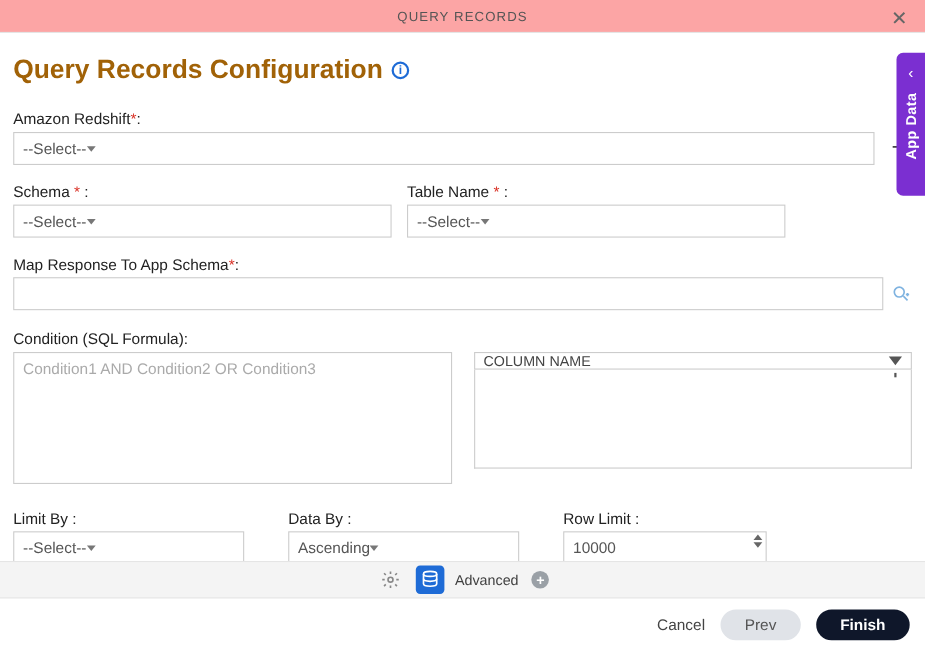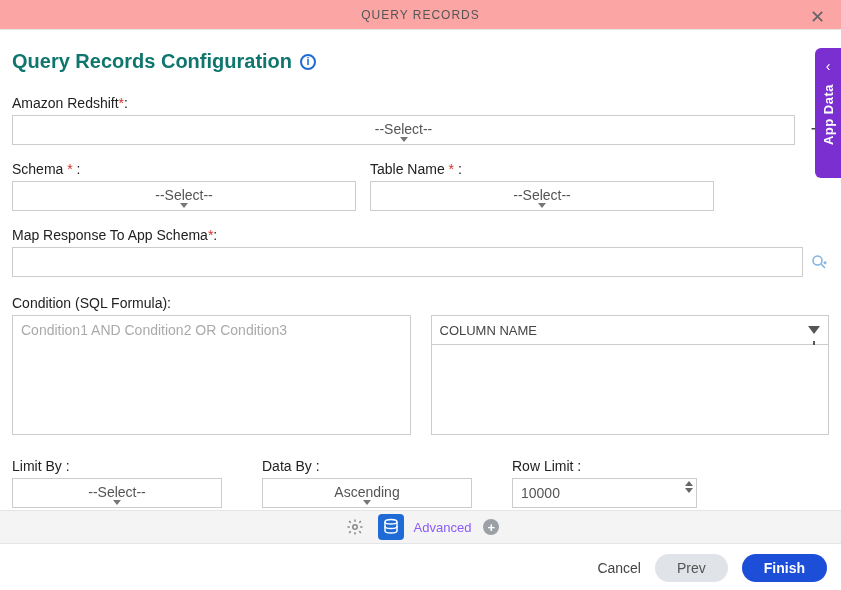--- a/index.html
+++ b/index.html
@@ -40,23 +40,23 @@
   .content {
     padding: 20px 12px 0 12px;
   }
   .page-title-row {
     display: flex;
     align-items: center;
     gap: 8px;
     margin-bottom: 22px;
   }
   .page-title {
-    font-size: 20px;
+    font-size: 24px;
     font-weight: 700;
-    color: #0f766e;
+    color: #a16207;
   }
   .info-icon {
     width: 16px;
     height: 16px;
     border: 2px solid #1e6bd6;
     border-radius: 50%;
     color: #1e6bd6;
     font-size: 11px;
     font-weight: 700;
     display: inline-flex;
@@ -78,21 +78,20 @@
     font-size: 14px;
     color: #555;
     padding: 5px 8px;
     height: 30px;
     position: relative;
   }
   .select-box {
     display: flex;
     align-items: center;
     cursor: pointer;
-    flex-direction: column;
   }
   .select-caret {
     width: 0; height: 0;
     border-left: 4px solid transparent;
     border-right: 4px solid transparent;
     border-top: 5px solid #777;
   }
   .row { display: flex; gap: 14px; align-items: flex-end; margin-bottom: 16px; }
   .col { flex: 1; }
   .plus-btn {
@@ -121,21 +120,21 @@
     height:120px;
     padding:6px 8px;
     font-size:14px;
     resize:none;
     font-family:inherit;
     color:#555;
   }
   .multiline::placeholder { color:#aaa; }
   .col-head {
     border:1px solid #ccc;
-    height:30px;
+    height:16px;
     display:flex;
     align-items:center;
     justify-content:space-between;
     padding:0 8px;
     font-size:13px;
     color:#444;
   }
   .filter-icon {
     width:0;height:0;
     border-left:6px solid transparent;
@@ -185,21 +184,21 @@
     border-top:1px solid #e5e5e5;
     border-bottom:1px solid #e5e5e5;
   }
   .gear-btn,.db-btn {
     width:26px;height:26px;
     display:flex;align-items:center;justify-content:center;
     border-radius:4px;
     cursor:pointer;
   }
   .db-btn { background:#1e6bd6; }
-  .adv-label { font-size:13px; color:#8b5cf6; }
+  .adv-label { font-size:13px; color:#404040; }
   .adv-plus {
     width:16px;height:16px;border-radius:50%;
     background:#9aa0a6;color:#fff;
     display:inline-flex;align-items:center;justify-content:center;
     font-size:13px;font-weight:600;
     cursor:pointer;
     margin-left:2px;
   }
   .footer {
     position:absolute;
@@ -216,21 +215,21 @@
   .btn-prev {
     background:#e0e3e8;
     color:#555;
     border:none;
     border-radius:16px;
     padding:6px 22px;
     font-size:14px;
     cursor:pointer;
   }
   .btn-finish {
-    background:#1d4ed8;
+    background:#0f172a;
     color:#fff;
     border:none;
     border-radius:16px;
     padding:6px 22px;
     font-size:14px;
     font-weight:600;
     cursor:pointer;
   }
   .side-tab {
     position:absolute;

